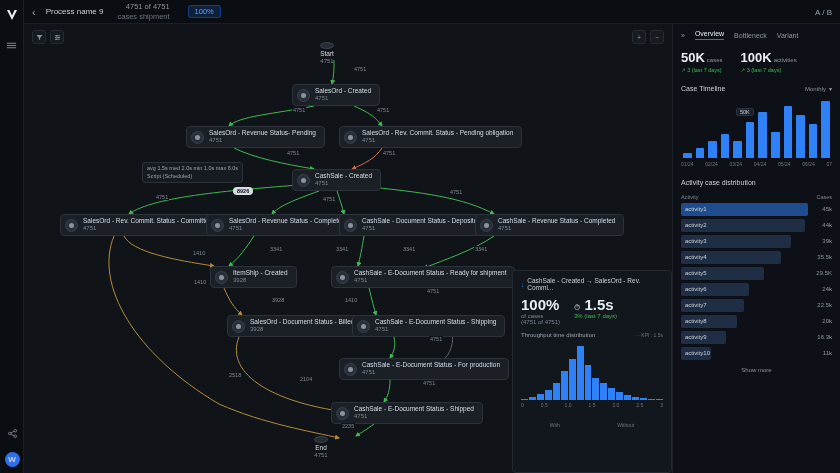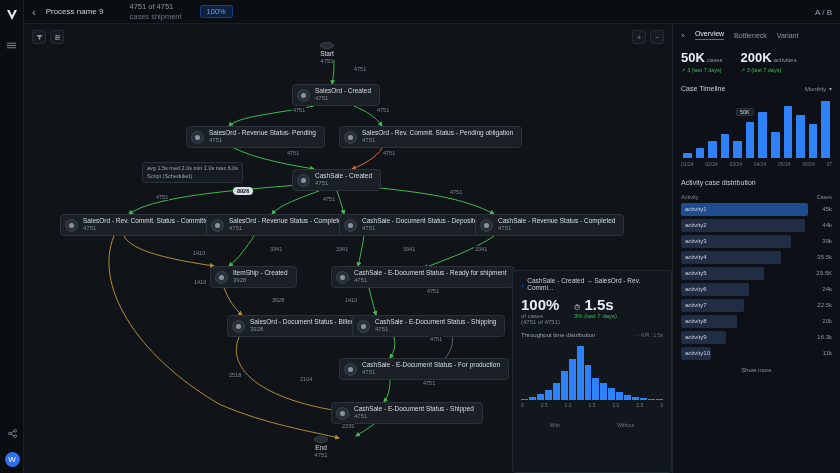--- a/index.html
+++ b/index.html
@@ -29,21 +29,21 @@
   }
 
   
   .topbar {
     position: absolute; left: 24px; top: 0; right: 0; height: 24px;
     background: #0a0d11; border-bottom: 1px solid #1b2026;
     display: flex; align-items: center; padding: 0 8px; gap: 10px;
   }
   .back-arrow { color: #9aa4b0; font-size: 11px; cursor: pointer; }
   .proc-name { font-size: 8px; color: #c9d1d9; }
-  .sel-info { font-size: 7.5px; color: #8b949e; line-height: 1.25; margin-left: 16px; }
+  .sel-info { font-size: 7.5px; color: #8b949e; line-height: 1.25; margin-left: 4px; text-align: right; }
   .sel-info .line2 { color: #6e7681; }
   .pct-badge {
     background: #1f6feb33; color: #58a6ff; border: 1px solid #1f6feb66;
     font-size: 7.5px; padding: 1px 6px; border-radius: 3px; margin-left: 8px;
   }
   .topbar-right {
     position: absolute; right: 8px; top: 0; height: 24px;
     display: flex; align-items: center; gap: 4px; font-size: 8px; color: #9aa4b0;
   }
 
@@ -509,21 +509,21 @@
         <div class="kpi-num">
           <span>50K</span><span class="kpi-unit">cases</span>
         </div>
         <div class="kpi-delta">
           <span>↗</span>
           <span>3 (last 7 days)</span>
         </div>
       </div>
       <div>
         <div class="kpi-num">
-          <span>200K</span><span class="kpi-unit">activities</span>
+          <span>100K</span><span class="kpi-unit">activities</span>
         </div>
         <div class="kpi-delta">
           <span>↗</span>
           <span>3 (last 7 days)</span>
         </div>
       </div>
     </div>
 
     <div class="sec-head">
       <span>Case Timeline</span>

